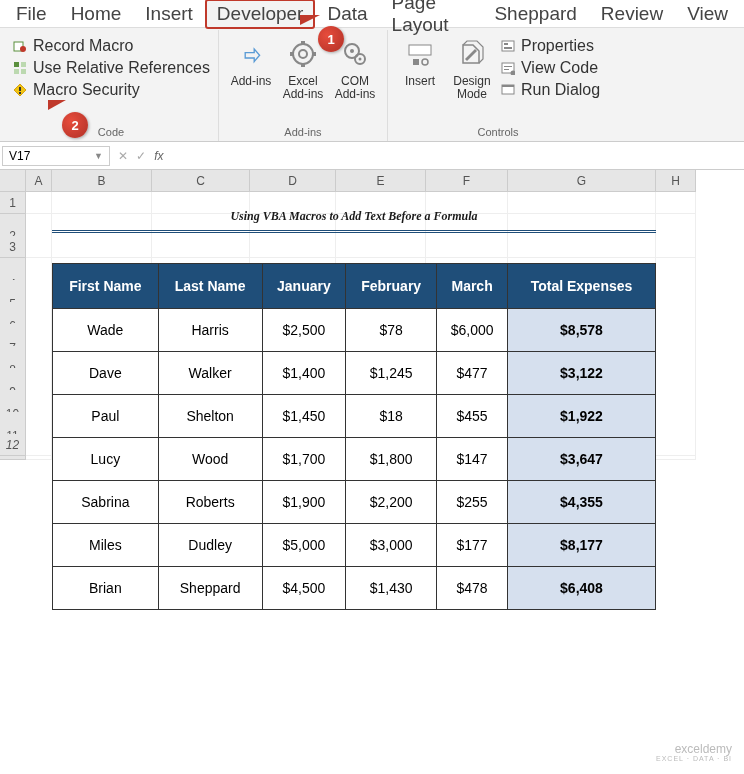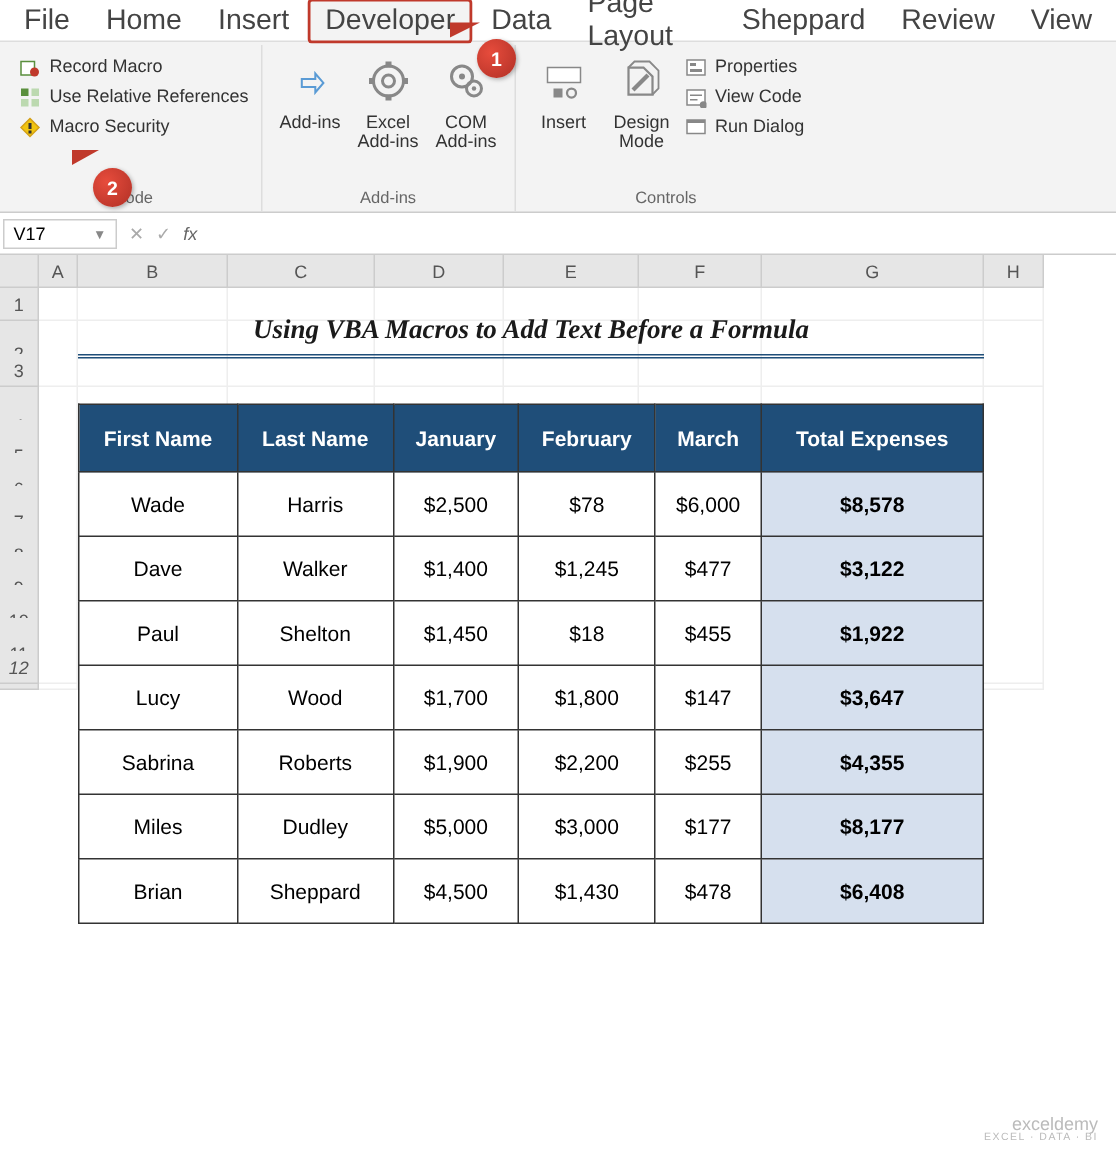--- a/index.html
+++ b/index.html
@@ -88,22 +88,22 @@
     }
     .small-items {
       display: flex;
       flex-direction: column;
       justify-content: flex-start;
       gap: 4px;
       padding: 4px 2px;
     }
     .small-item {
       display: flex;
-      align-items: flex-start;
-      font-size: 12px;
+      align-items: center;
+      font-size: 16px;
       color: #333;
       cursor: pointer;
       gap: 5px;
     }
     .small-item .sicon {
       width: 16px;
       height: 16px;
       display: inline-flex;
       align-items: center;
       justify-content: center;
@@ -143,21 +143,21 @@
     
     .fbar {
       display: flex;
       align-items: center;
       border-bottom: 1px solid #ccc;
       height: 28px;
       background: #fff;
       font-size: 12px;
     }
     .namebox {
-      width: 76px;
+      width: 108px;
       border-right: 1px solid #ddd;
       padding: 2px 6px;
       background: #fff;
       border: 1px solid #ccc;
       margin: 2px;
       display: flex;
       justify-content: space-between;
       align-items: center;
     }
     .fbar-btns {
@@ -194,21 +194,21 @@
     
     .data-area {
       position: absolute;
       top: 199px;
       left: 52px;
       width: 604px;
     }
     .title-block {
       text-align: center;
       font-family: Georgia, serif;
-      font-size: 18px;
+      font-size: 12px;
       font-style: italic;
       font-weight: bold;
       color: #1a1a1a;
       padding: 10px 0 6px;
       border-bottom: 3px double #1f4e79;
       margin-bottom: 30px;
     }
     .dtable {
       width: 100%;
       border-collapse: collapse;

